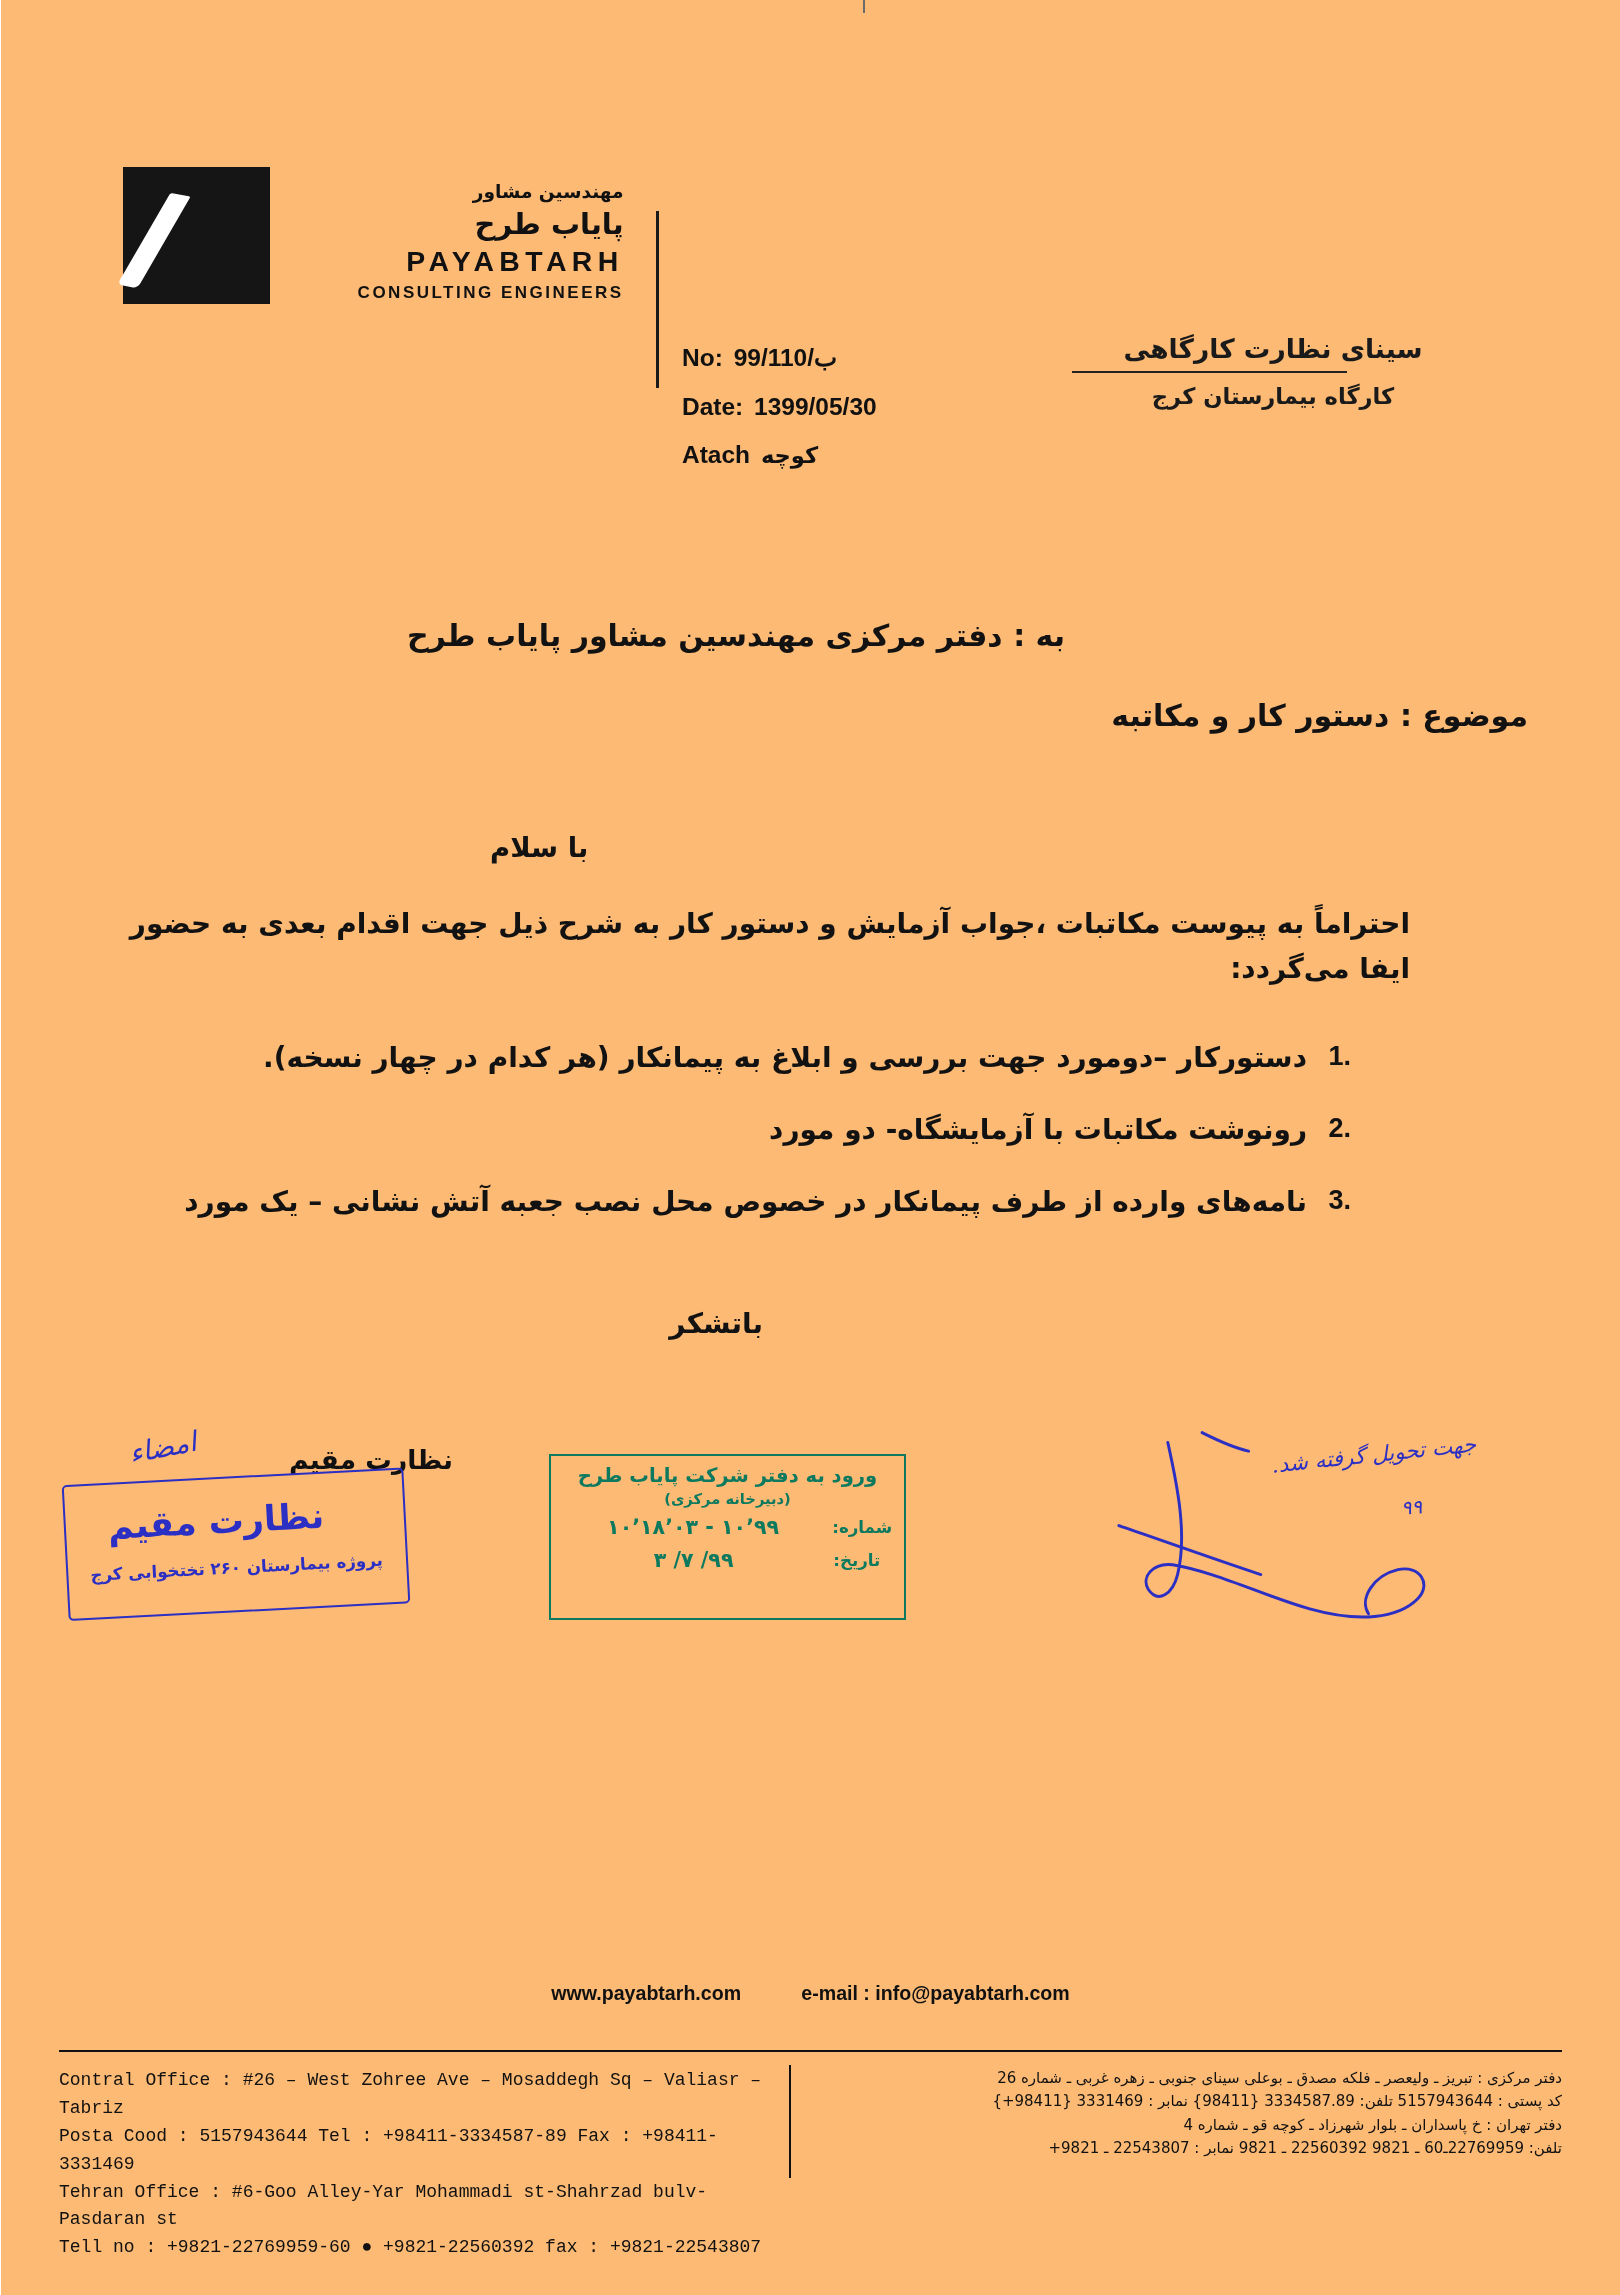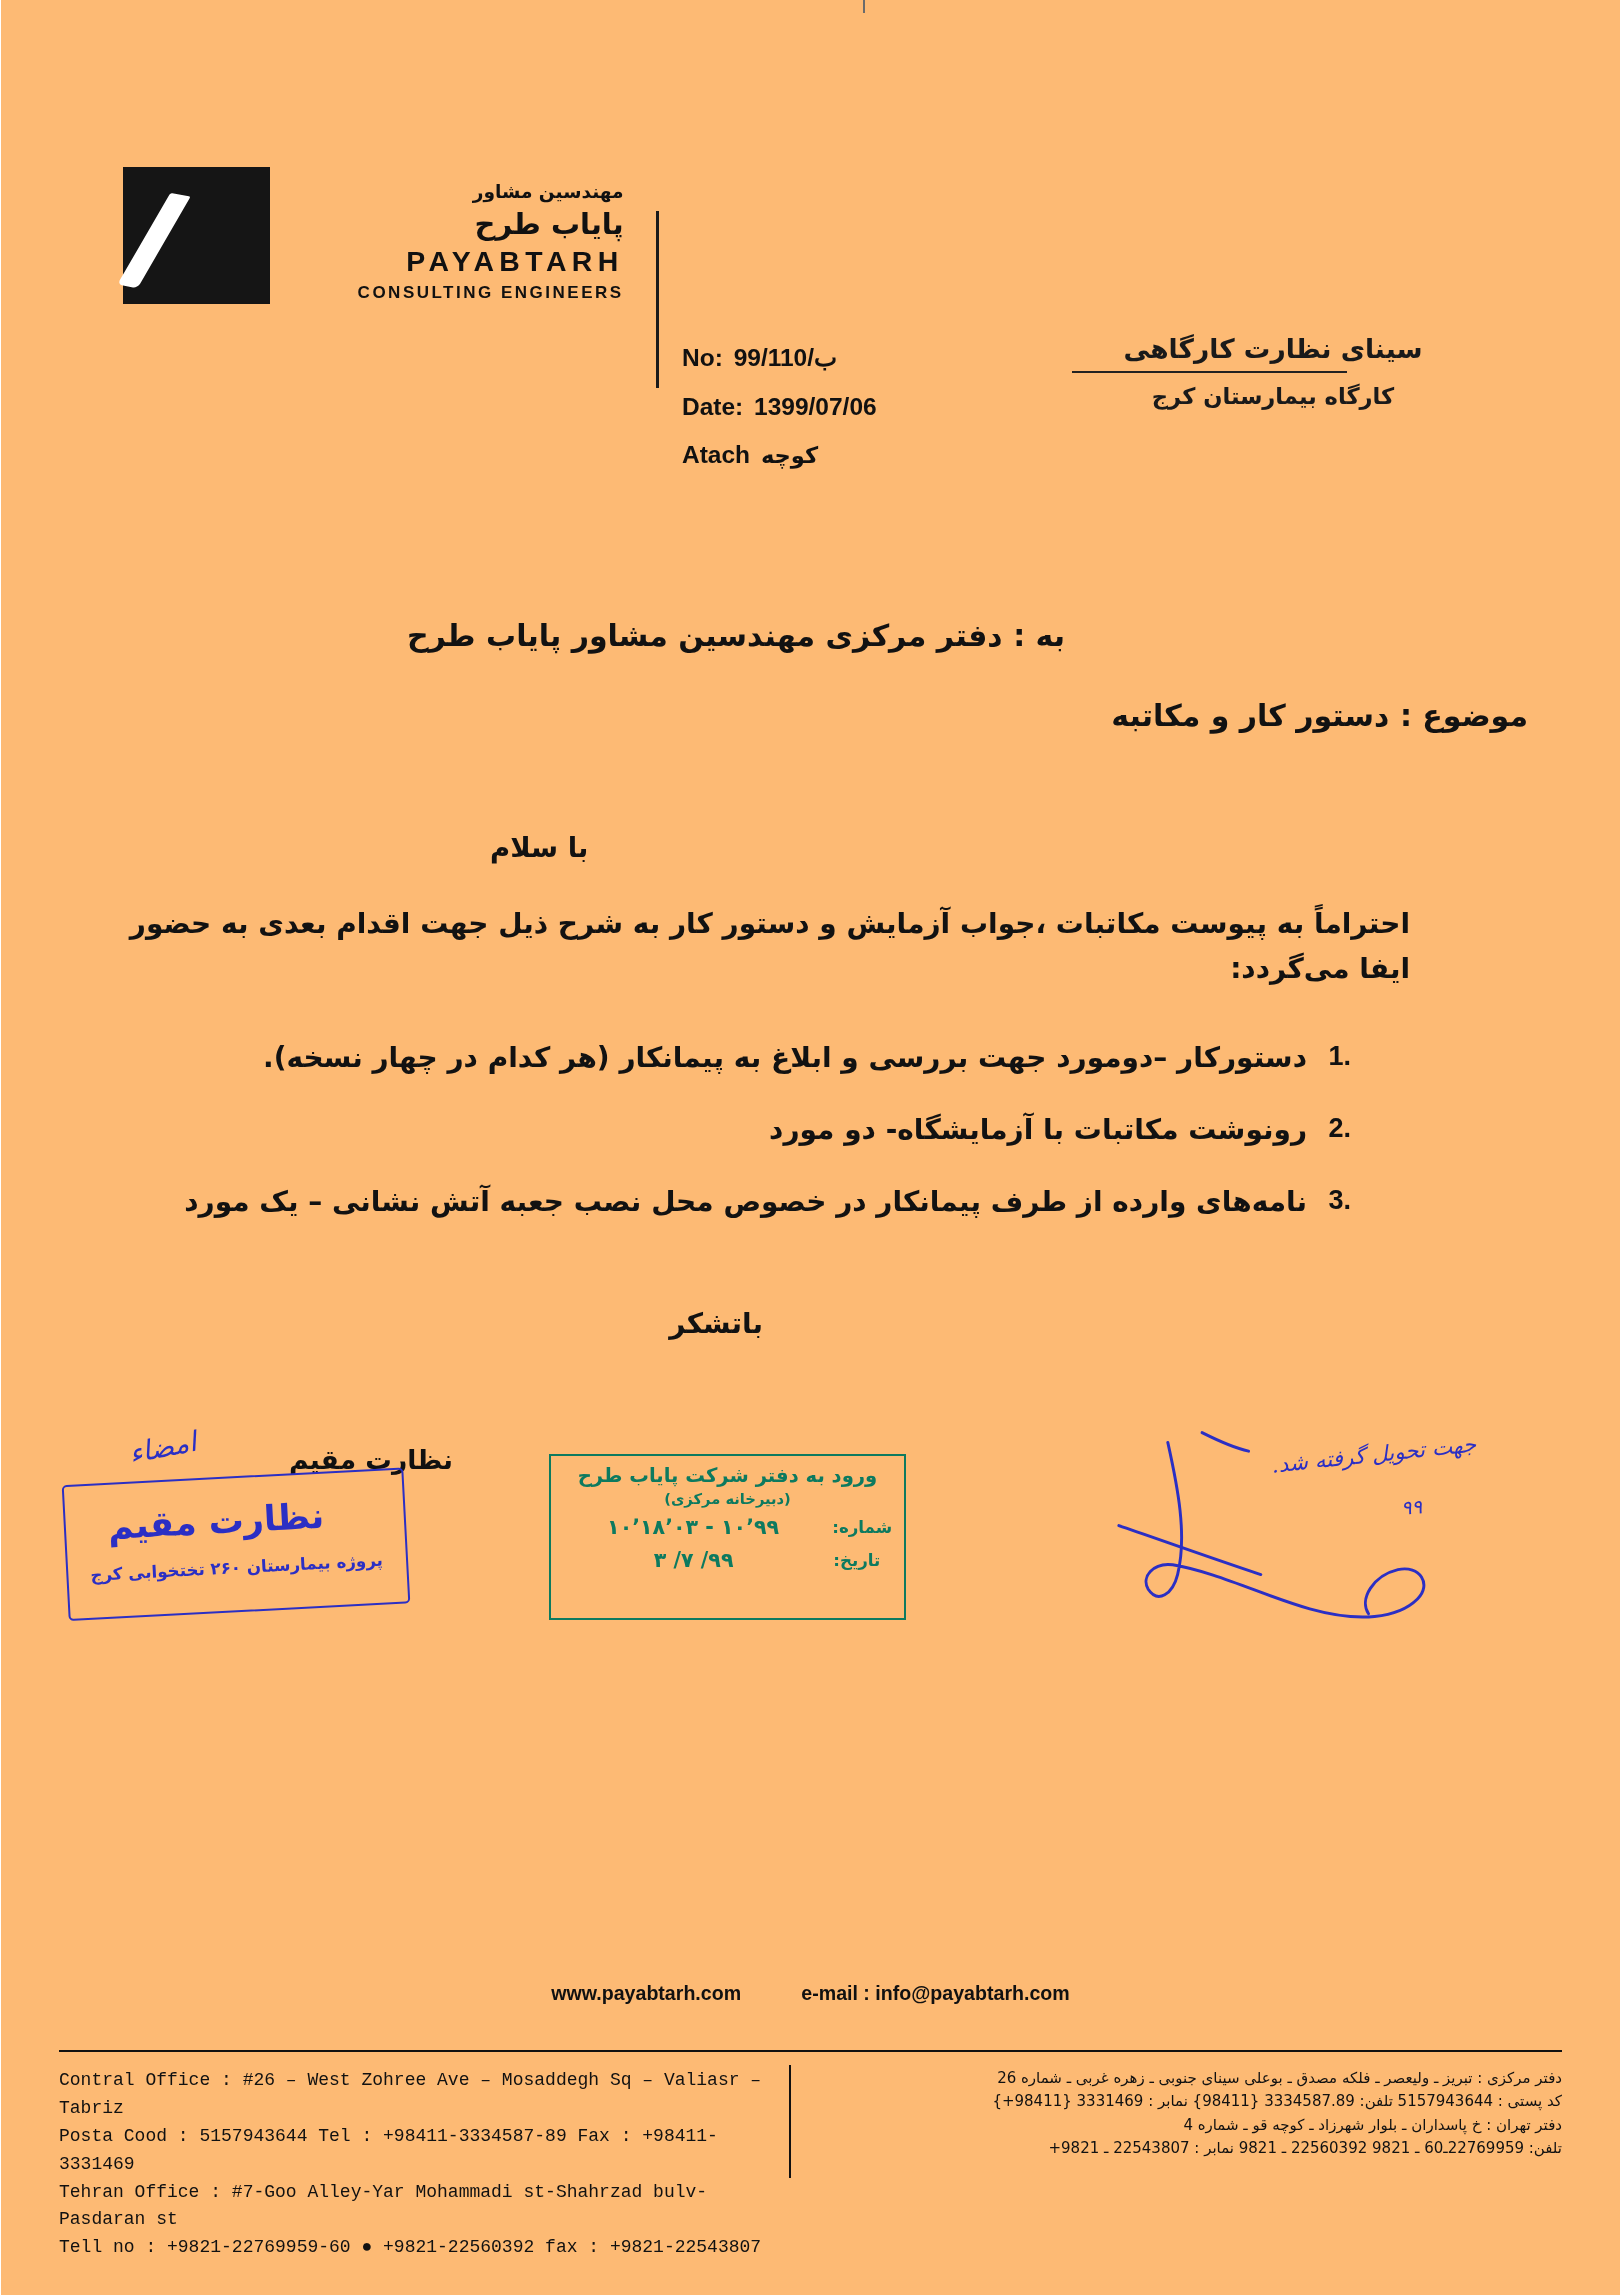--- a/index.html
+++ b/index.html
@@ -468,21 +468,21 @@
 
     <div class="header-divider"></div>
 
     <div class="meta-block">
       <div class="meta-row">
         <span class="meta-label">No:</span>
         <span class="meta-value">99/ب/110</span>
       </div>
       <div class="meta-row">
         <span class="meta-label">Date:</span>
-        <span class="meta-value">1399/07/06</span>
+        <span class="meta-value">1399/05/30</span>
       </div>
       <div class="meta-row">
         <span class="meta-label">Atach</span>
         <span class="meta-value-fa">کوچه</span>
       </div>
     </div>
 
     <div class="kargah-block">
       <div class="kargah-title">سینای نظارت کارگاهی</div>
       <div class="kargah-rule"></div>
@@ -560,19 +560,19 @@
   <div class="footer-cols">
     <div class="footer-fa">
       <div>دفتر مرکزی : تبریز ـ ولیعصر ـ فلکه مصدق ـ بوعلی سینای جنوبی ـ زهره غربی ـ شماره 26</div>
       <div>کد پستی : 5157943644    تلفن: 3334587.89 {98411}    نمابر : 3331469 {98411+}</div>
       <div>دفتر تهران : خ پاسداران ـ بلوار شهرزاد ـ کوچه قو ـ شماره 4</div>
       <div>تلفن: 22769959ـ60 ـ 9821    22560392 ـ 9821    نمابر : 22543807 ـ 9821+</div>
     </div>
     <div class="footer-en">
       <div>Contral Office : #26 – West Zohree Ave – Mosaddegh Sq – Valiasr – Tabriz</div>
       <div>Posta Cood : 5157943644 Tel : +98411-3334587-89  Fax : +98411-3331469</div>
-      <div>Tehran Office : #7-Goo Alley-Yar Mohammadi st-Shahrzad bulv-Pasdaran st</div>
+      <div>Tehran Office : #6-Goo Alley-Yar Mohammadi st-Shahrzad bulv-Pasdaran st</div>
       <div>Tell no : +9821-22769959-60 ● +9821-22560392      fax : +9821-22543807</div>
     </div>
   </div>
 
 </div>
 
 
 </body></html>

